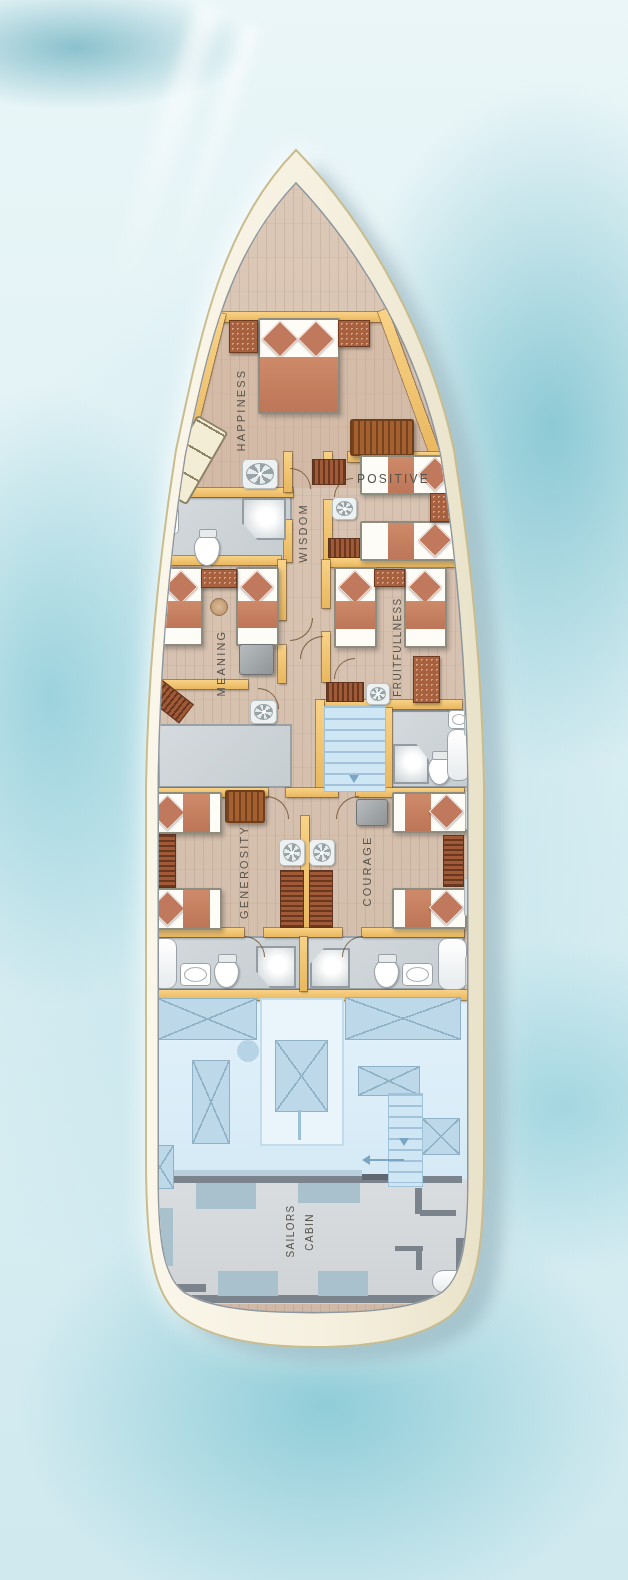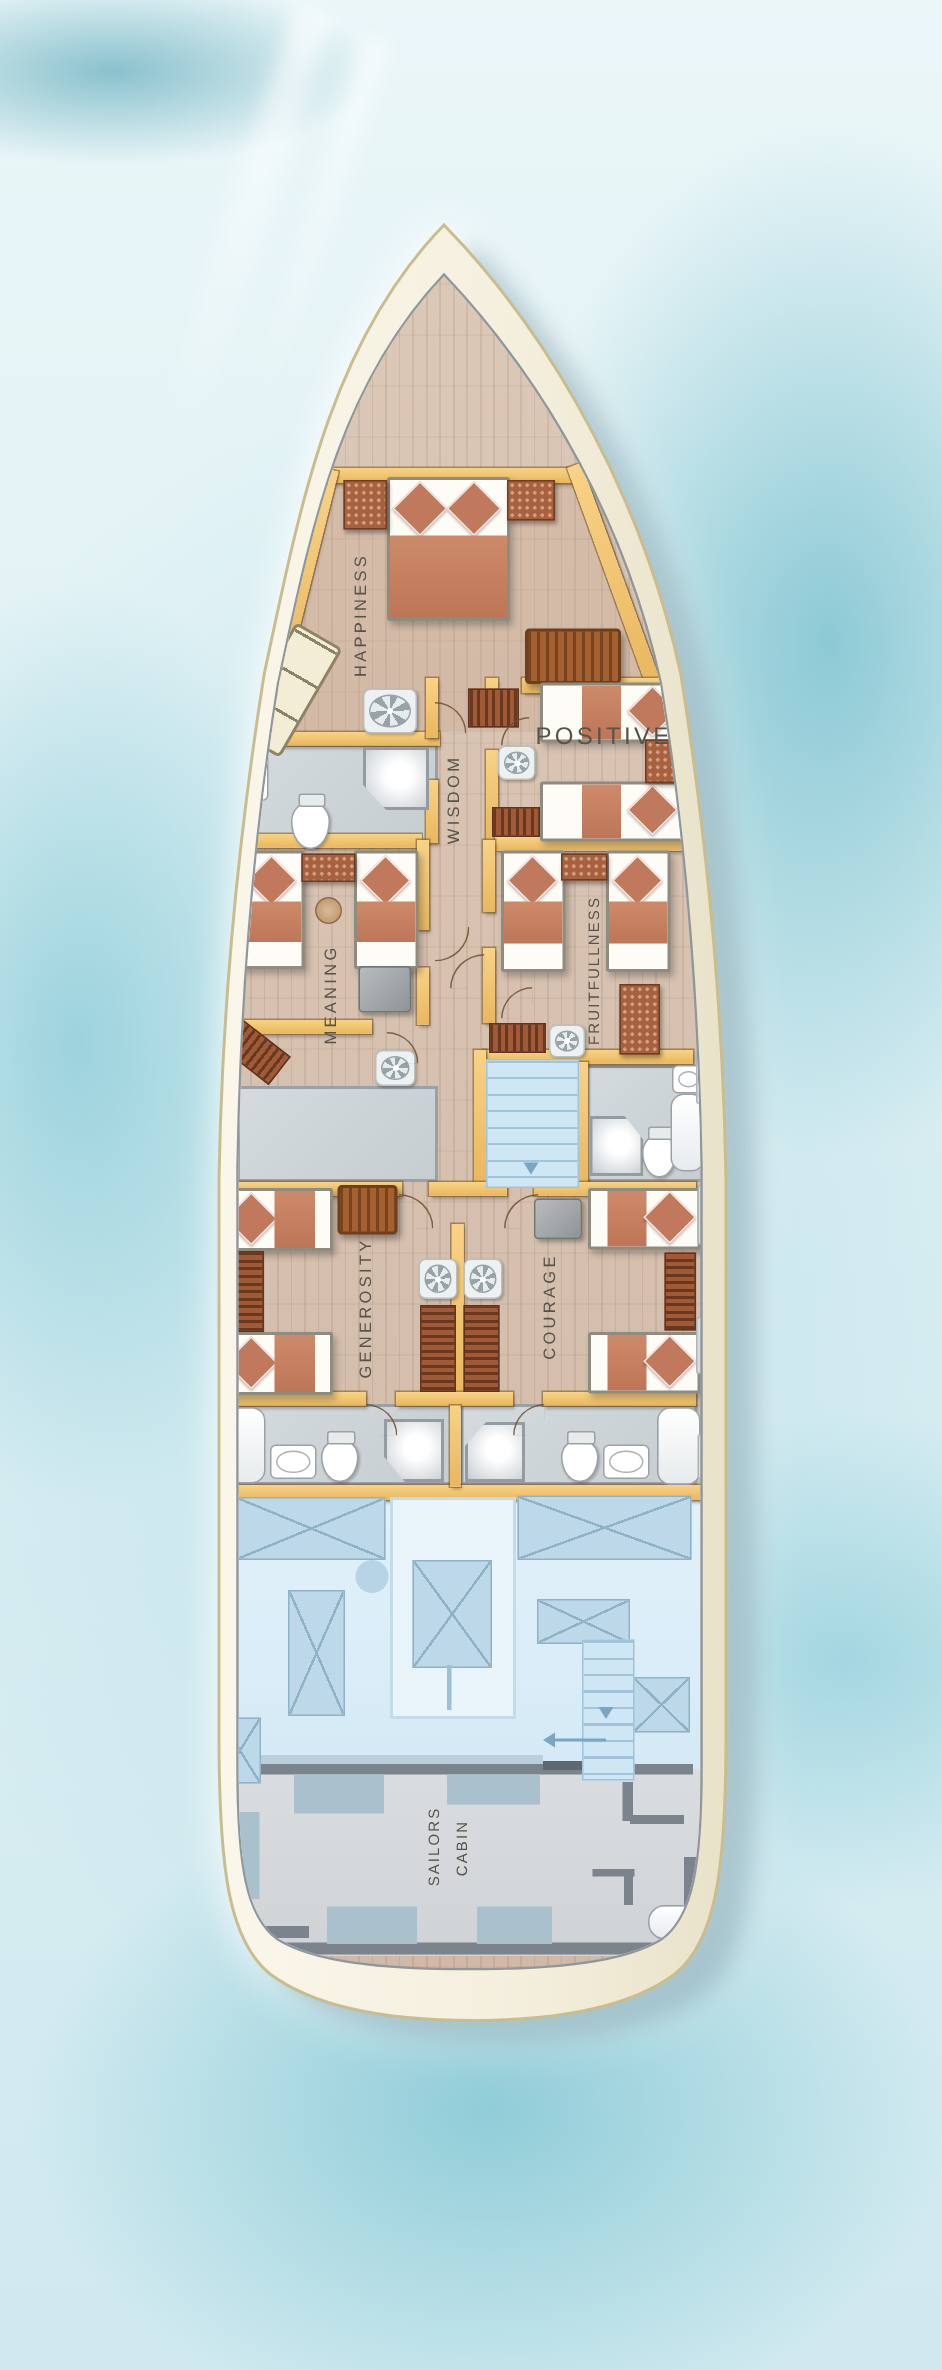--- a/index.html
+++ b/index.html
@@ -186,21 +186,21 @@
 
     <div class="bed" style="left:360px;top:455px;width:92px;height:36px;">
       <span class="blk" style="left:28%;top:0;width:28%;height:100%;"></span>
       <span class="pil" style="right:7px;top:5px;width:22px;height:22px;"></span>
     </div>
     <div class="bed" style="left:360px;top:521px;width:92px;height:36px;">
       <span class="blk" style="left:28%;top:0;width:28%;height:100%;"></span>
       <span class="pil" style="right:7px;top:5px;width:22px;height:22px;"></span>
     </div>
     <div class="ns" style="left:430px;top:493px;width:26px;height:27px;"></div>
-    <div class="hlabel" style="left:357px;top:483px;font-size:16px;">POSITIVE</div>
+    <div class="hlabel" style="left:357px;top:472px;font-size:12px;">POSITIVE</div>
 
     <div class="shw oct1" style="left:242px;top:498px;width:44px;height:42px;"></div>
     <div class="wc" style="left:194px;top:534px;width:24px;height:30px;"></div>
     <div class="sk" style="left:153px;top:502px;width:24px;height:30px;"></div>
 
     <div class="bed" style="left:160px;top:567px;width:39px;height:75px;">
       <span class="pil" style="left:7px;top:6px;width:22px;height:22px;"></span>
       <span class="blk" style="left:0;top:42%;width:100%;height:36%;"></span>
     </div>
     <div class="bed" style="left:236px;top:567px;width:39px;height:75px;">

